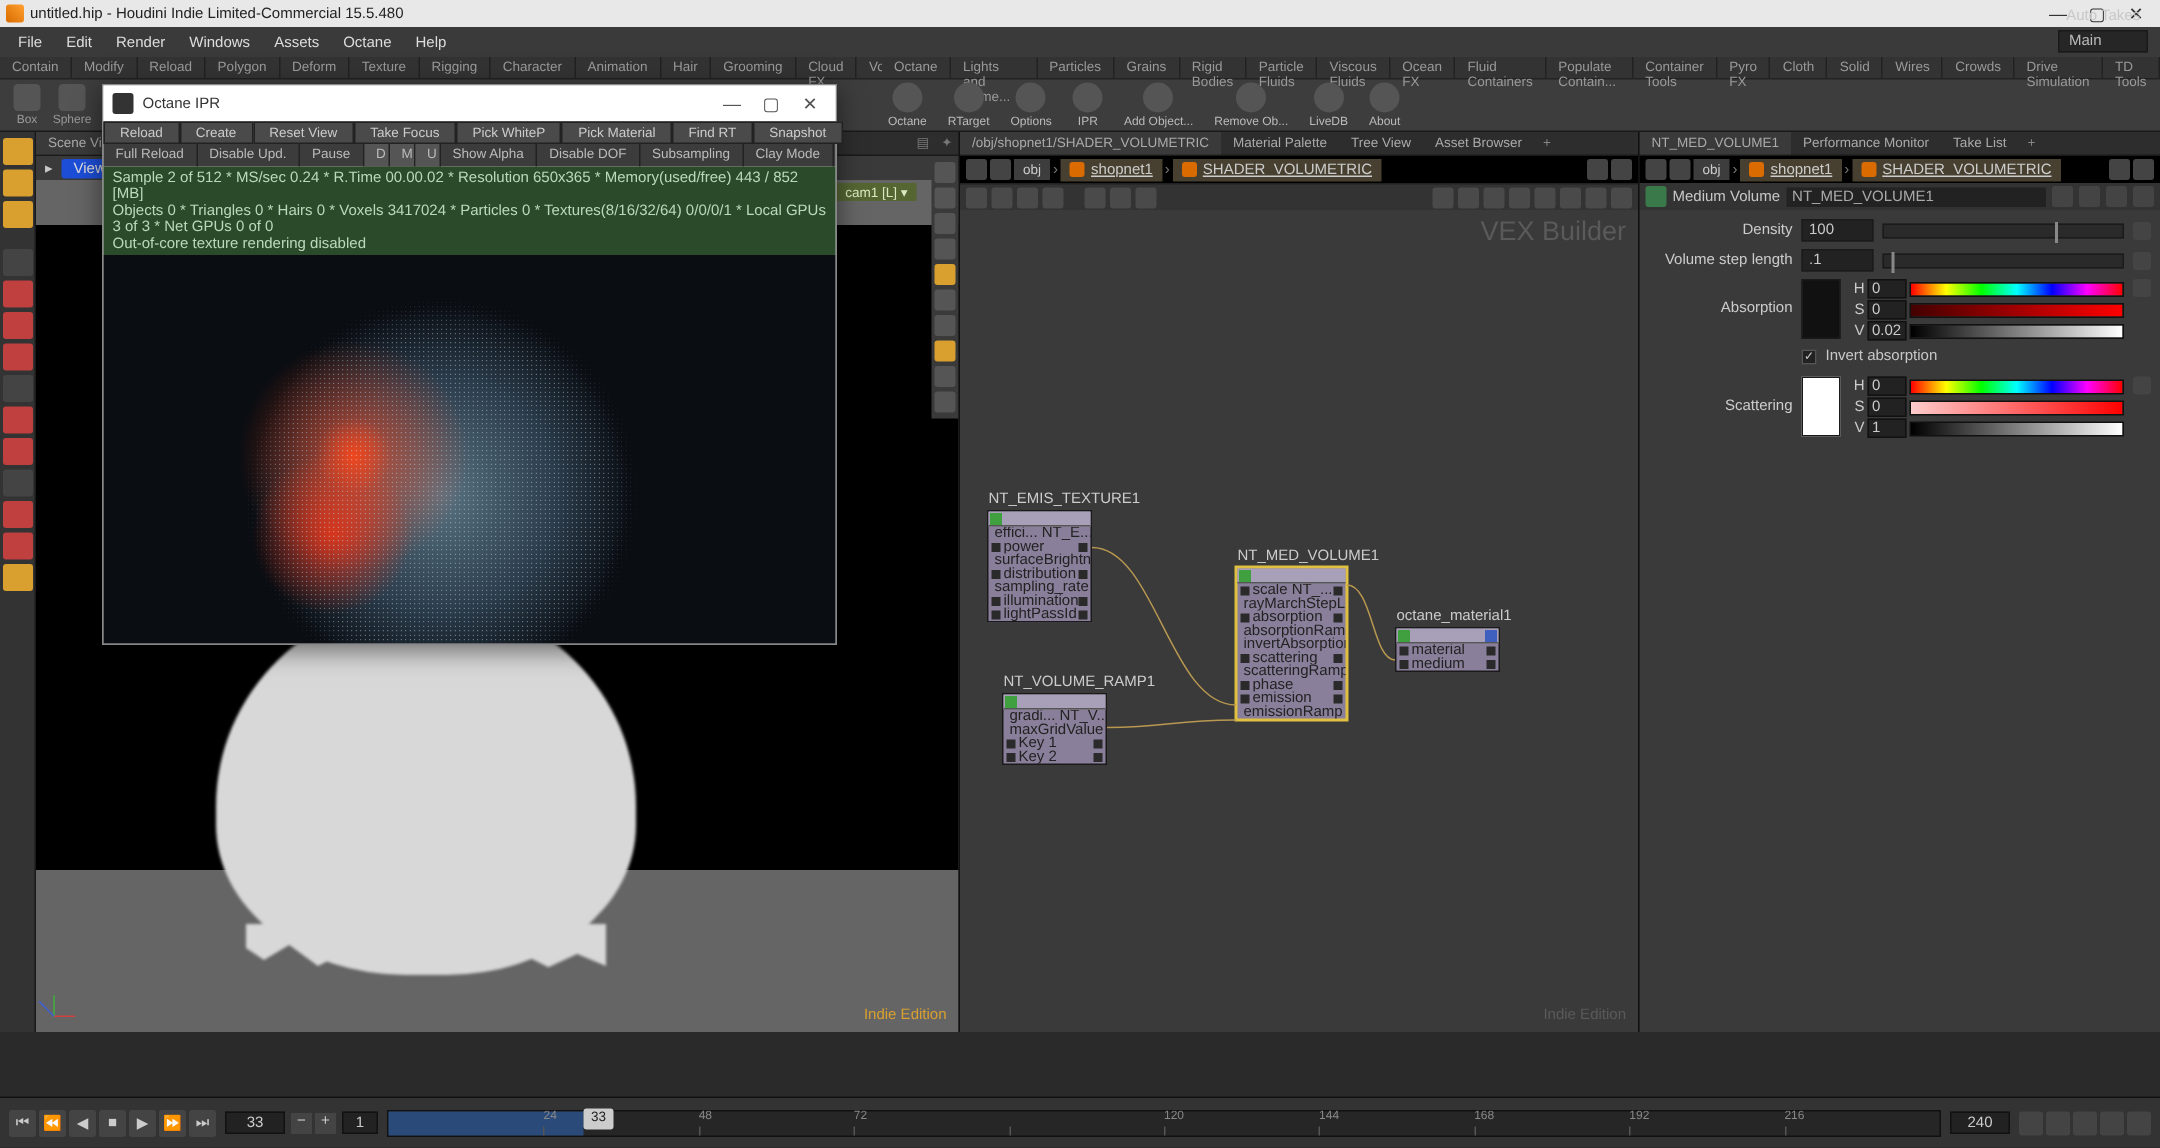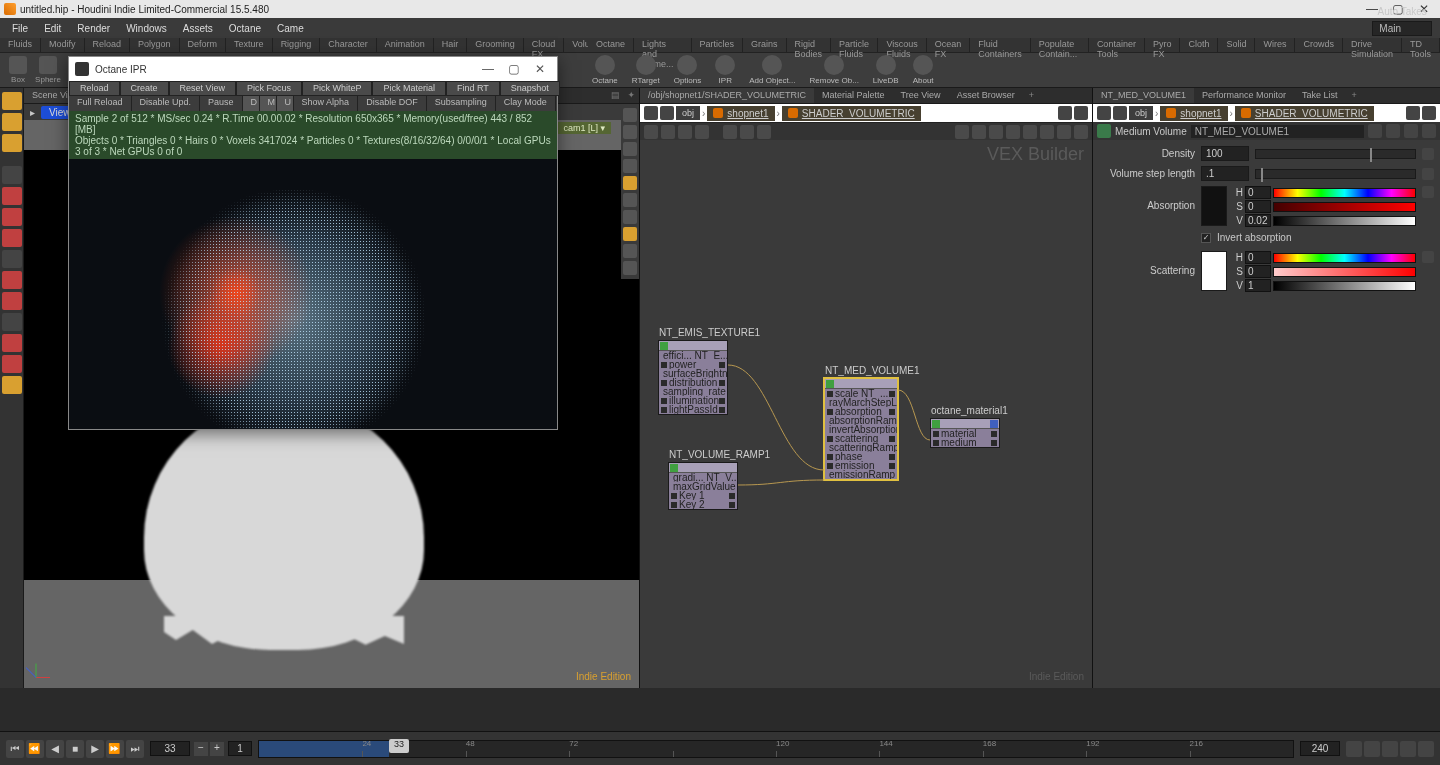--- a/index.html
+++ b/index.html
@@ -66,21 +66,21 @@
 .ipr-img .dots{position:absolute;left:80px;top:30px;width:290px;height:260px;border-radius:50%;background:
  radial-gradient(circle at 30% 40%, rgba(255,80,40,.9) 0,rgba(255,80,40,.4) 10%,transparent 30%),
  radial-gradient(circle at 25% 60%, rgba(255,60,30,.7) 0,transparent 20%),
  radial-gradient(circle at 50% 50%, rgba(160,200,220,.5) 0,rgba(120,160,190,.3) 40%,transparent 65%);
  filter:contrast(1.2);
 }
 .ipr-img .dots:after{content:"";position:absolute;inset:0;background-image:radial-gradient(rgba(180,210,230,.8) 0.5px,transparent 0.5px);background-size:3px 3px;border-radius:50%;mask:radial-gradient(circle,#000 55%,transparent 68%);-webkit-mask:radial-gradient(circle,#000 55%,transparent 68%);}
 .ipr-cam{position:absolute;right:4px;top:0;background:#556633;color:#dde8c0;font-size:9px;padding:1px 6px;}
 
 .mid-col{width:454px;display:flex;flex-direction:column;border-left:1px solid #111;border-right:1px solid #111;}
-.path-bar{height:18px;background:#ffffff;display:flex;align-items:center;gap:2px;padding:0 4px;}
+.path-bar{height:18px;background:#000000;display:flex;align-items:center;gap:2px;padding:0 4px;}
 .path-bar .nav{width:14px;height:14px;background:#444;border-radius:2px;}
 .path-bar .seg{padding:2px 6px;background:#3d3d3d;color:#ccc;font-size:9px;}
 .path-bar .seg.tag{background:#474030;display:flex;gap:4px;align-items:center;text-decoration:underline;}
 .path-bar .seg.tag .net{width:10px;height:10px;background:#d96b00;border-radius:2px;}
 .net-tb{height:18px;background:#333;display:flex;align-items:center;gap:3px;padding:0 4px;border-top:1px solid #222;}
 .net-tb div{width:14px;height:14px;background:#4a4a4a;border-radius:2px;}
 .network{flex:1;background:#3a3a3a;position:relative;}
 .vex-label{position:absolute;right:8px;top:4px;color:#5a5a5a;font-size:18px;}
 .node{position:absolute;background:#8a7f9a;border:1px solid #1a1a1a;font-size:8px;}
 .node .hdr{background:#a8a0b8;height:10px;position:relative;border-bottom:1px solid #555;}
@@ -145,32 +145,32 @@
 </div>
 
 <div class="menubar">
   <div class="ml" id="menu-left">
       <span>File</span>
       <span>Edit</span>
       <span>Render</span>
       <span>Windows</span>
       <span>Assets</span>
       <span>Octane</span>
-      <span>Came</span>
+      <span>Help</span>
     </div>
   <div class="mr">
     <span>Auto Takes</span>
     <span class="take">Main</span>
     <span style="padding:0 6px;background:#444;">⊕</span>
   </div>
 </div>
 
 <div style="display:flex;">
   <div class="shelf-tabs" style="width:588px;" id="shelf-lt">
-      <span>Fluids</span>
+      <span>Contain</span>
       <span>Modify</span>
       <span>Reload</span>
       <span>Polygon</span>
       <span>Deform</span>
       <span>Texture</span>
       <span>Rigging</span>
       <span>Character</span>
       <span>Animation</span>
       <span>Hair</span>
       <span>Grooming</span>
@@ -631,38 +631,39 @@
     <div class="itr">
       <div>—</div>
       <div>▢</div>
       <div>✕</div>
     </div>
   </div>
   <div class="ipr-tb1" id="ipr-r1">
       <span>Reload</span>
       <span>Create</span>
       <span>Reset View</span>
-      <span>Pick Focus</span>
+      <span>Take Focus</span>
       <span>Pick WhiteP</span>
       <span>Pick Material</span>
       <span>Find RT</span>
       <span>Snapshot</span>
     </div>
   <div class="ipr-tb2" id="ipr-r2">
       <span>Full Reload</span>
       <span>Disable Upd.</span>
       <span>Pause</span>
       <span class="chk">D</span>
       <span class="chk">M</span>
       <span class="chk">U</span>
       <span>Show Alpha</span>
       <span>Disable DOF</span>
       <span>Subsampling</span>
       <span>Clay Mode</span>
     </div>
   <div class="ipr-stat">
     <div>Sample 2 of 512 * MS/sec 0.24 * R.Time 00.00.02 * Resolution 650x365 * Memory(used/free) 443 / 852 [MB]</div>
     <div>Objects 0 * Triangles 0 * Hairs 0 * Voxels 3417024 * Particles 0 * Textures(8/16/32/64) 0/0/0/1 * Local GPUs 3 of 3 * Net GPUs 0 of 0</div>
+    <div>Out-of-core texture rendering disabled</div>
   </div>
   <div class="ipr-img">
     <div class="dots"></div>
   </div>
 </div>
 
 </body></html>

